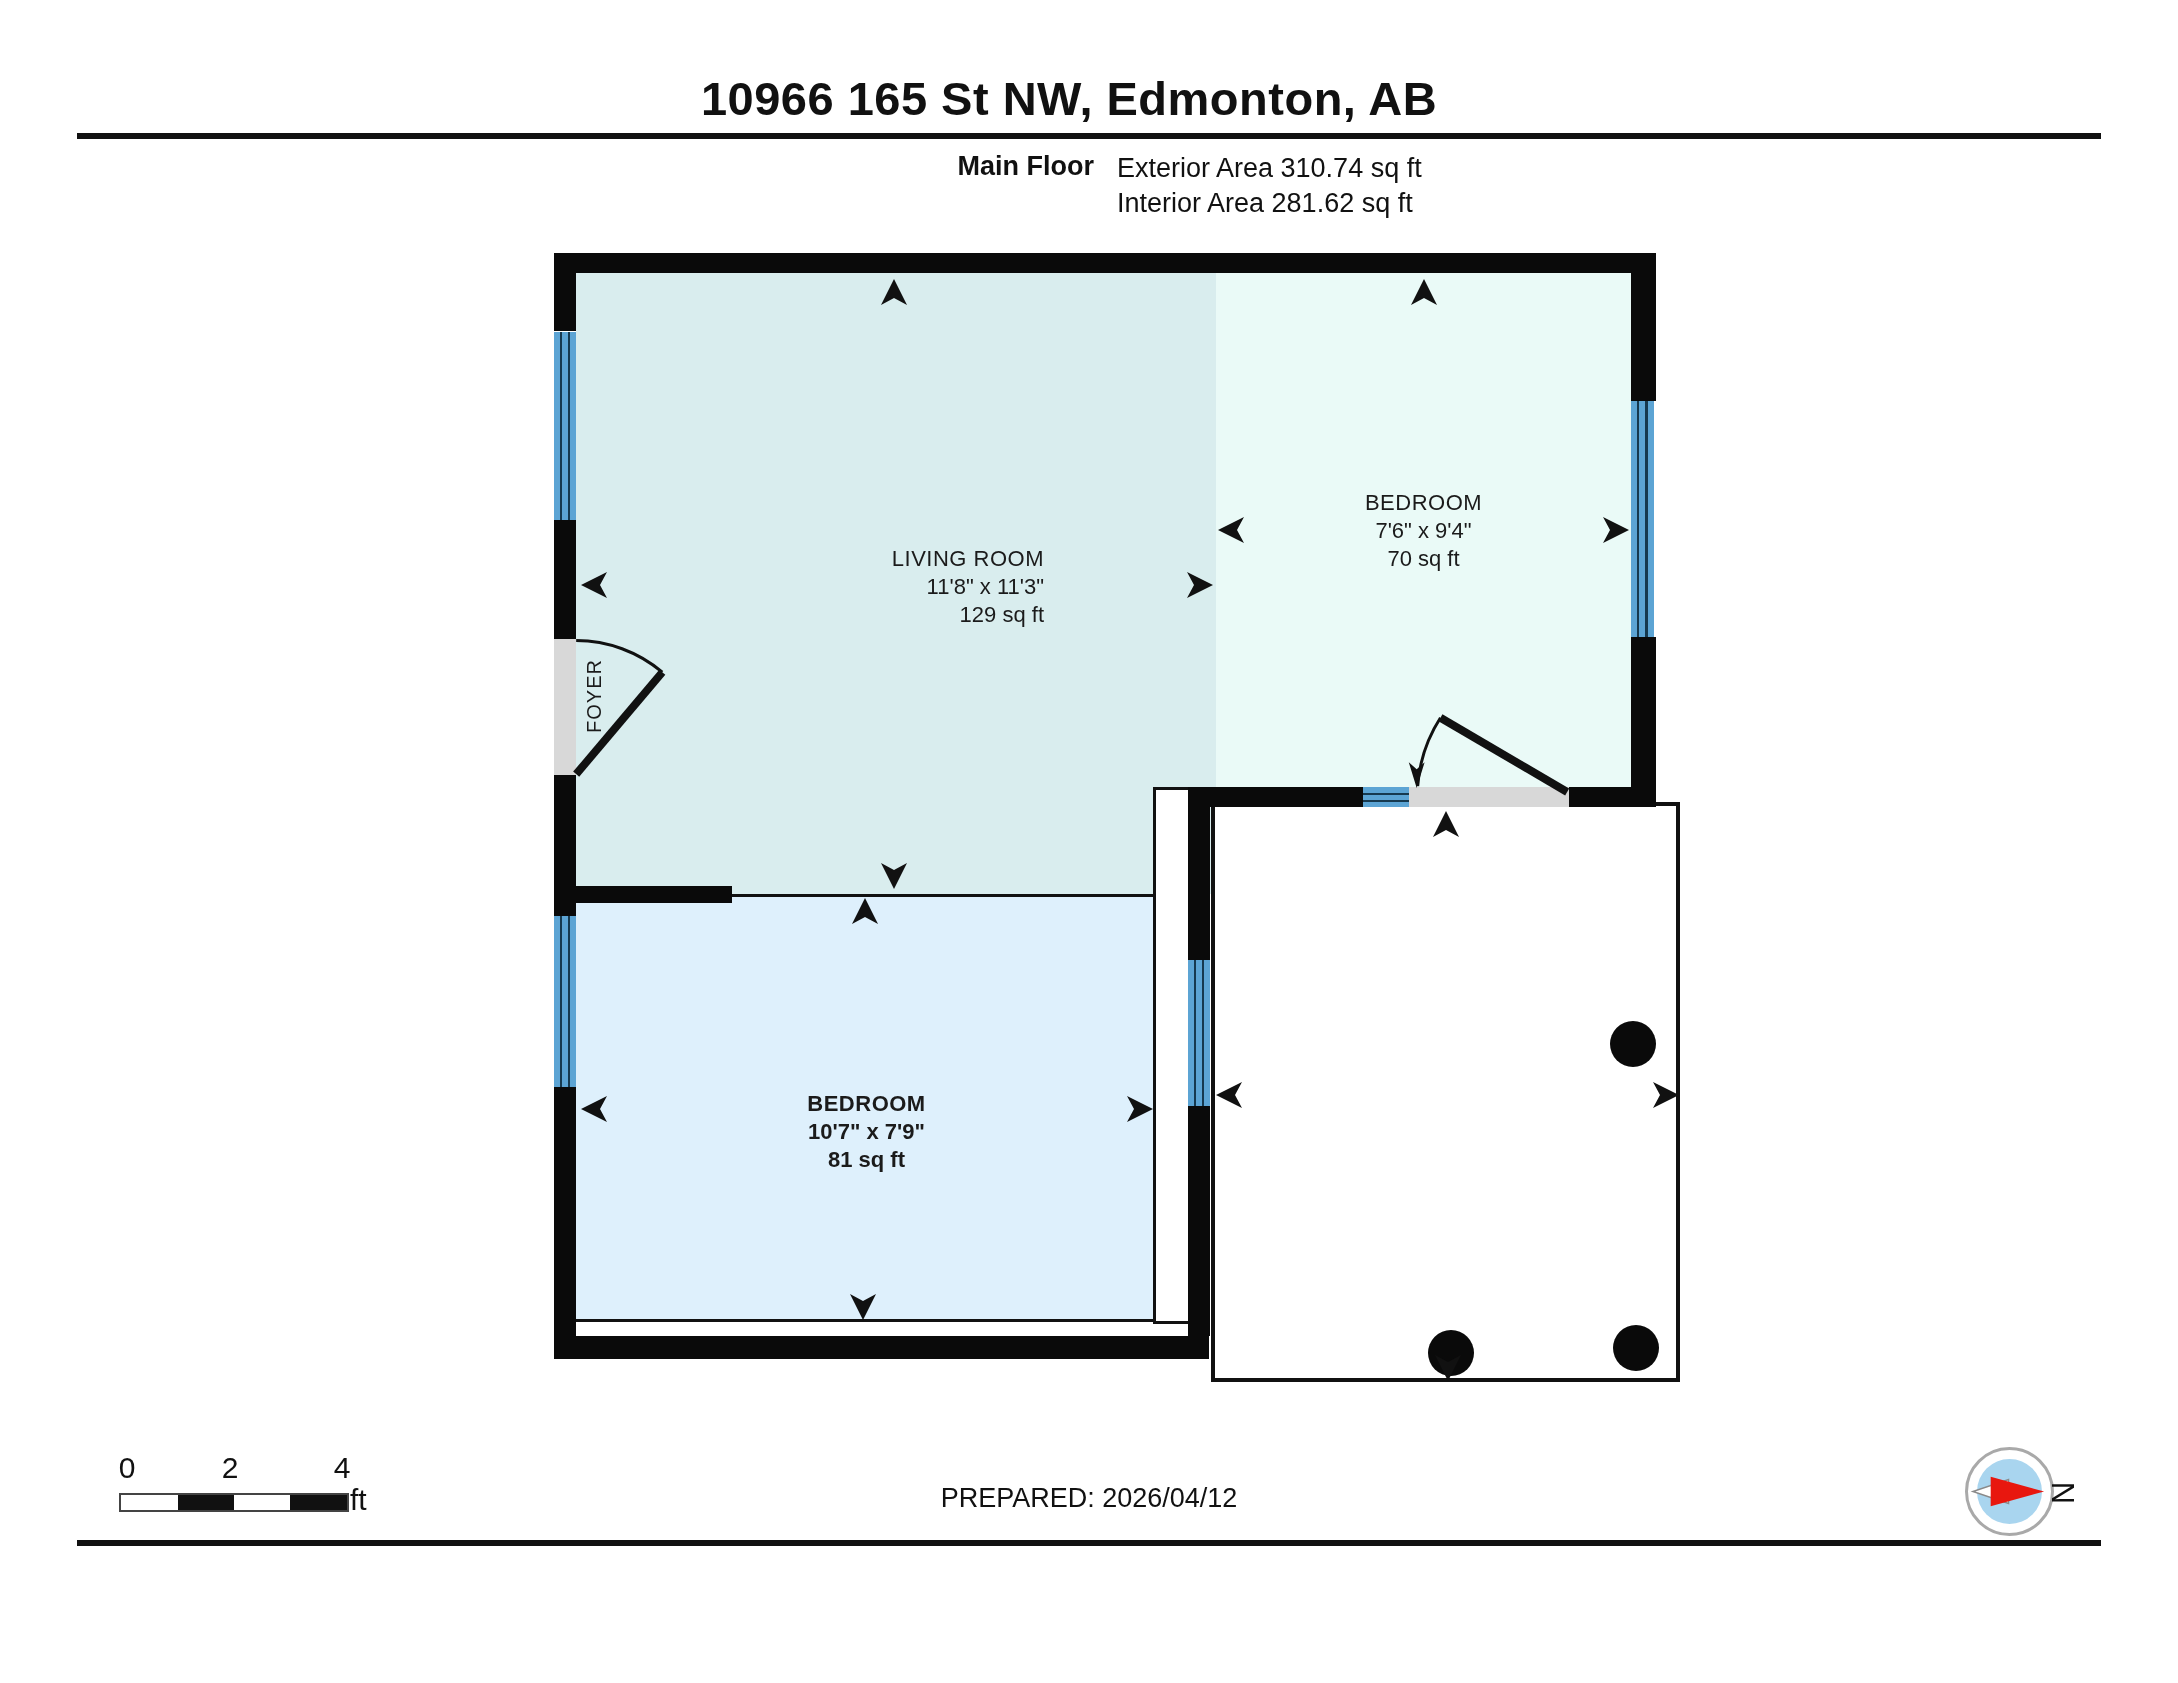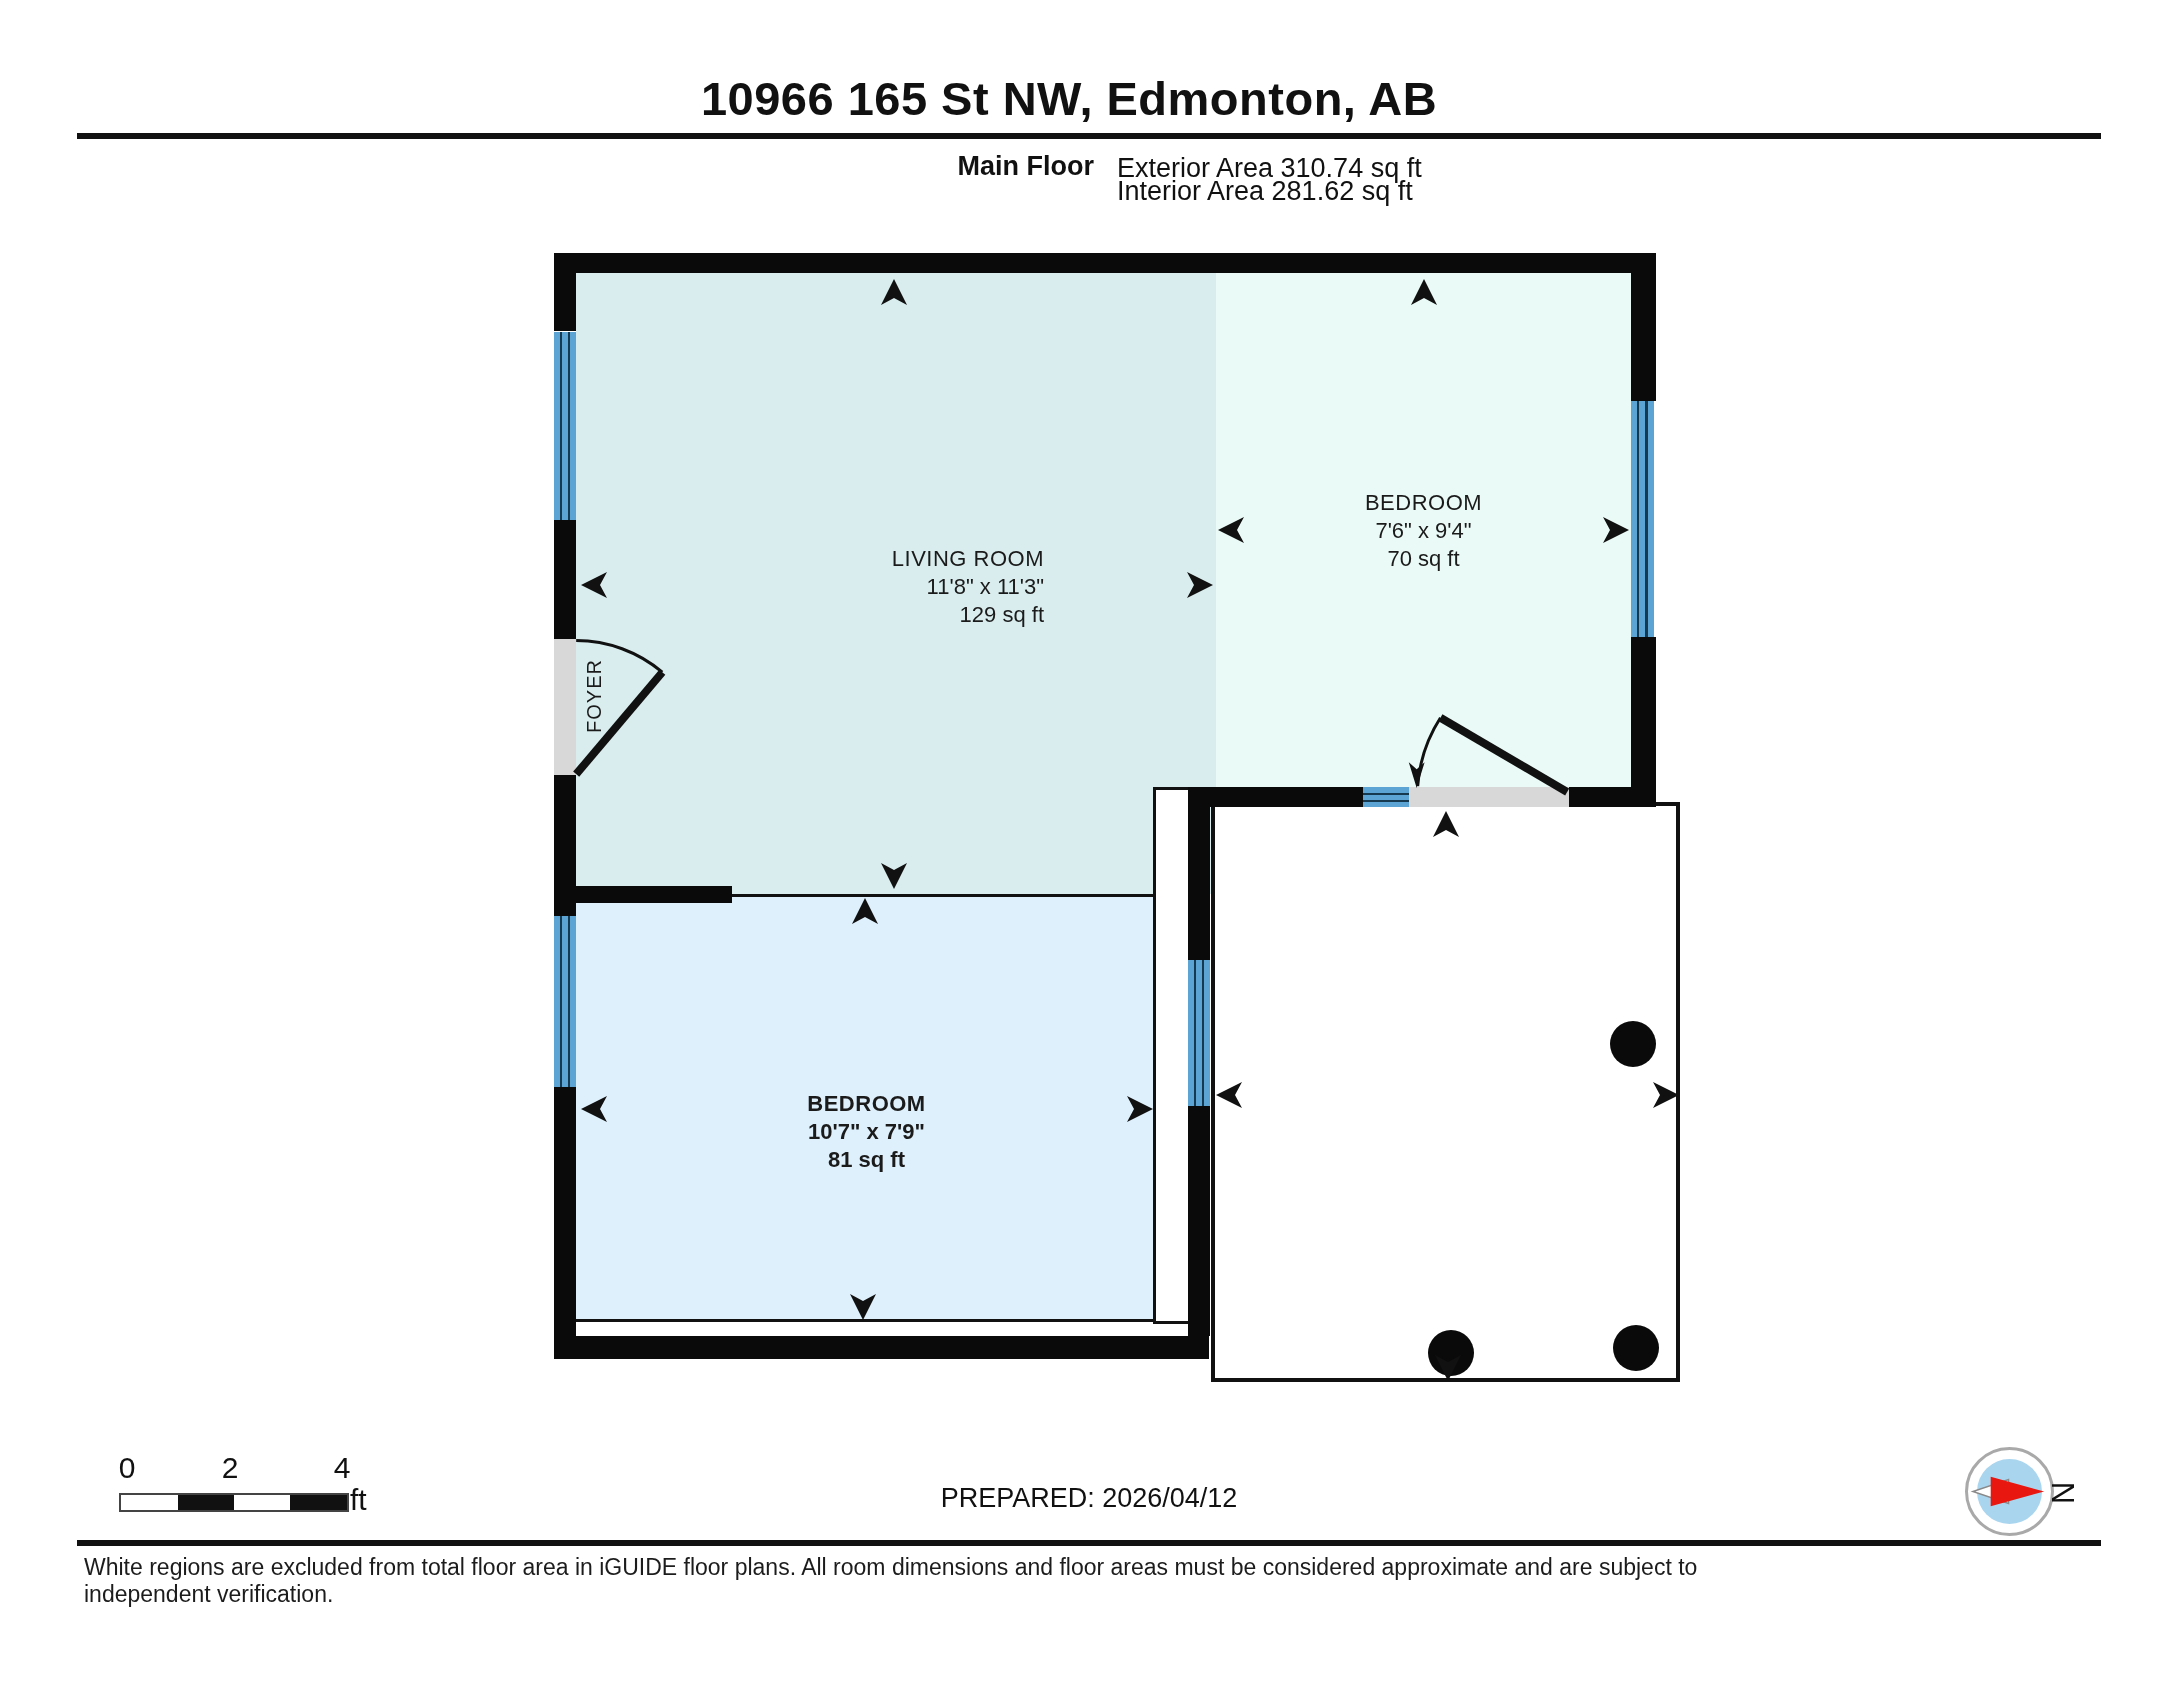--- a/index.html
+++ b/index.html
@@ -52,21 +52,21 @@
 </style>
 </head>
 <body>
 
 <div id="screen">
 
   <div class="abs title">10966 165 St NW, Edmonton, AB</div>
   <div class="abs rule" style="top:133px;"></div>
   <div class="abs floor-label">Main Floor</div>
   <div class="abs area-line" style="top:153px;">Exterior Area 310.74 sq ft</div>
-  <div class="abs area-line" style="top:176px;">Interior Area 281.62 sq ft</div>
+  <div class="abs area-line" style="top:188px;">Interior Area 281.62 sq ft</div>
 
   <div class="abs fill fill-living"></div>
   <div class="abs fill fill-kitchen"></div>
   <div class="abs fill fill-bedroom"></div>
   <div class="abs fill fill-strip"></div>
   <div class="abs fill fill-deck"></div>
 
   <div class="abs wall" style="left:554px;top:253px;width:1101px;height:20px;"></div>
   <div class="abs wall" style="left:554px;top:253px;width:22px;height:78px;"></div>
   <div class="abs wall" style="left:554px;top:520px;width:22px;height:119px;"></div>
@@ -208,16 +208,15 @@
 
   <div class="abs compass-outer"></div>
   <div class="abs compass-inner"></div>
   <svg class="abs" style="left:1965px;top:1447px;" width="89" height="89" viewBox="0 0 90 90">
     <polygon points="44,33 44,57 8,45" fill="#ffffff" stroke="#8a8a8a" stroke-width="1.5"></polygon>
     <polygon points="26,30 26,60 80,45" fill="#e8170f"></polygon>
   </svg>
   <div class="abs compass-n">N</div>
 
   <div class="abs rule" style="top:1540px;"></div>
-  <div class="abs disclaimer">White regions are excluded from total floor area in iGUIDE floor plans. All room dimensions and floor areas must be considered approximate and are subject to independent verification.</div>
 
 </div>
 
 
 </body></html>

